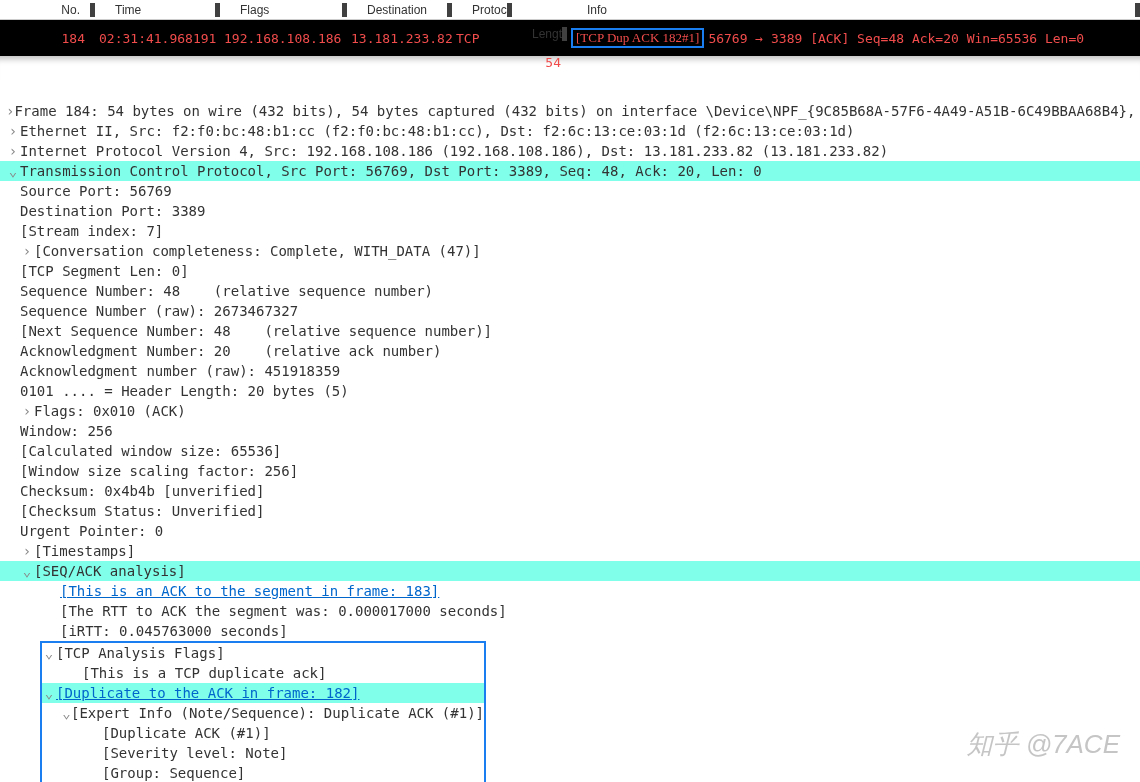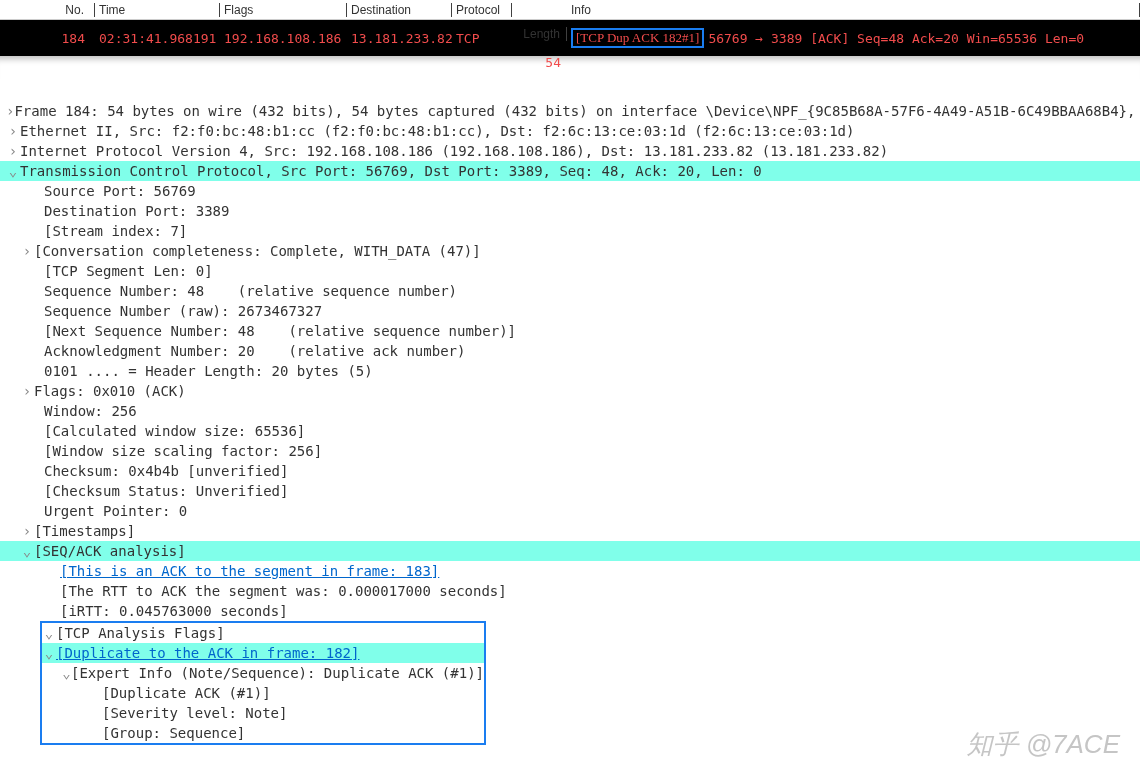--- a/index.html
+++ b/index.html
@@ -18,22 +18,22 @@
     display: flex;
     background: #fff;
     font-family: Arial, sans-serif;
     font-size: 12px;
     color: #333;
     border-bottom: 1px solid #ccc;
     height: 20px;
     align-items: center;
   }
   .packet-header .col {
-    padding: 0 4px;
-    border-right: 1px solid #404040;
+    padding: 0 20px;
+    border-right: 5px solid #404040;
     overflow: hidden;
     white-space: nowrap;
   }
   .packet-row {
     display: flex;
     background: #000;
     color: #f14c4c;
     height: 36px;
     align-items: center;
     font-family: "Consolas", monospace;
@@ -70,21 +70,21 @@
   }
   .toggle {
     width: 14px;
     display: inline-flex;
     justify-content: center;
     color: #888;
     cursor: pointer;
   }
   .indent0 { padding-left: 6px; }
   .indent1 { padding-left: 20px; }
-  .indent2 { padding-left: 44px; }
+  .indent2 { padding-left: 20px; }
   .indent3 { padding-left: 60px; }
   .indent4 { padding-left: 80px; }
   .indent5 { padding-left: 100px; }
   .hl-cyan { background: #80ffea; }
   .link-row { color: #0066cc; text-decoration: underline; cursor:pointer; }
   .annot-box {
     position: relative;
     border: 2px solid #1a7df0;
     margin-left: 40px;
     margin-right: 654px;
@@ -147,36 +147,38 @@
 
   <div class="tree-row indent2"><span>Source Port: 56769</span></div>
   <div class="tree-row indent2"><span>Destination Port: 3389</span></div>
   <div class="tree-row indent2"><span>[Stream index: 7]</span></div>
   <div class="tree-row indent1"><span class="toggle">›</span><span>[Conversation completeness: Complete, WITH_DATA (47)]</span></div>
   <div class="tree-row indent2"><span>[TCP Segment Len: 0]</span></div>
   <div class="tree-row indent2"><span>Sequence Number: 48    (relative sequence number)</span></div>
   <div class="tree-row indent2"><span>Sequence Number (raw): 2673467327</span></div>
   <div class="tree-row indent2"><span>[Next Sequence Number: 48    (relative sequence number)]</span></div>
   <div class="tree-row indent2"><span>Acknowledgment Number: 20    (relative ack number)</span></div>
+  <div class="tree-row indent2"><span>Acknowledgment number (raw): 451918359</span></div>
   <div class="tree-row indent2"><span>0101 .... = Header Length: 20 bytes (5)</span></div>
   <div class="tree-row indent1"><span class="toggle">›</span><span>Flags: 0x010 (ACK)</span></div>
   <div class="tree-row indent2"><span>Window: 256</span></div>
   <div class="tree-row indent2"><span>[Calculated window size: 65536]</span></div>
   <div class="tree-row indent2"><span>[Window size scaling factor: 256]</span></div>
   <div class="tree-row indent2"><span>Checksum: 0x4b4b [unverified]</span></div>
   <div class="tree-row indent2"><span>[Checksum Status: Unverified]</span></div>
   <div class="tree-row indent2"><span>Urgent Pointer: 0</span></div>
   <div class="tree-row indent1"><span class="toggle">›</span><span>[Timestamps]</span></div>
   <div class="tree-row indent1 hl-cyan"><span class="toggle">⌄</span><span>[SEQ/ACK analysis]</span></div>
   <div class="tree-row indent3"><span class="link-row">[This is an ACK to the segment in frame: 183]</span></div>
   <div class="tree-row indent3"><span>[The RTT to ACK the segment was: 0.000017000 seconds]</span></div>
   <div class="tree-row indent3"><span>[iRTT: 0.045763000 seconds]</span></div>
 
   <div class="annot-box">
     <div class="tree-row indent2"><span class="toggle">⌄</span><span>[TCP Analysis Flags]</span></div>
+    <div class="tree-row indent4"><span>[This is a TCP duplicate ack]</span></div>
     <div class="tree-row indent2 hl-cyan"><span class="toggle">⌄</span><span class="link-row">[Duplicate to the ACK in frame: 182]</span></div>
     <div class="tree-row indent3"><span class="toggle">⌄</span><span>[Expert Info (Note/Sequence): Duplicate ACK (#1)]</span></div>
     <div class="tree-row indent5"><span>[Duplicate ACK (#1)]</span></div>
     <div class="tree-row indent5"><span>[Severity level: Note]</span></div>
     <div class="tree-row indent5"><span>[Group: Sequence]</span></div>
   </div>
 
 </div>
 
 <div class="watermark">知乎 @7ACE</div>

